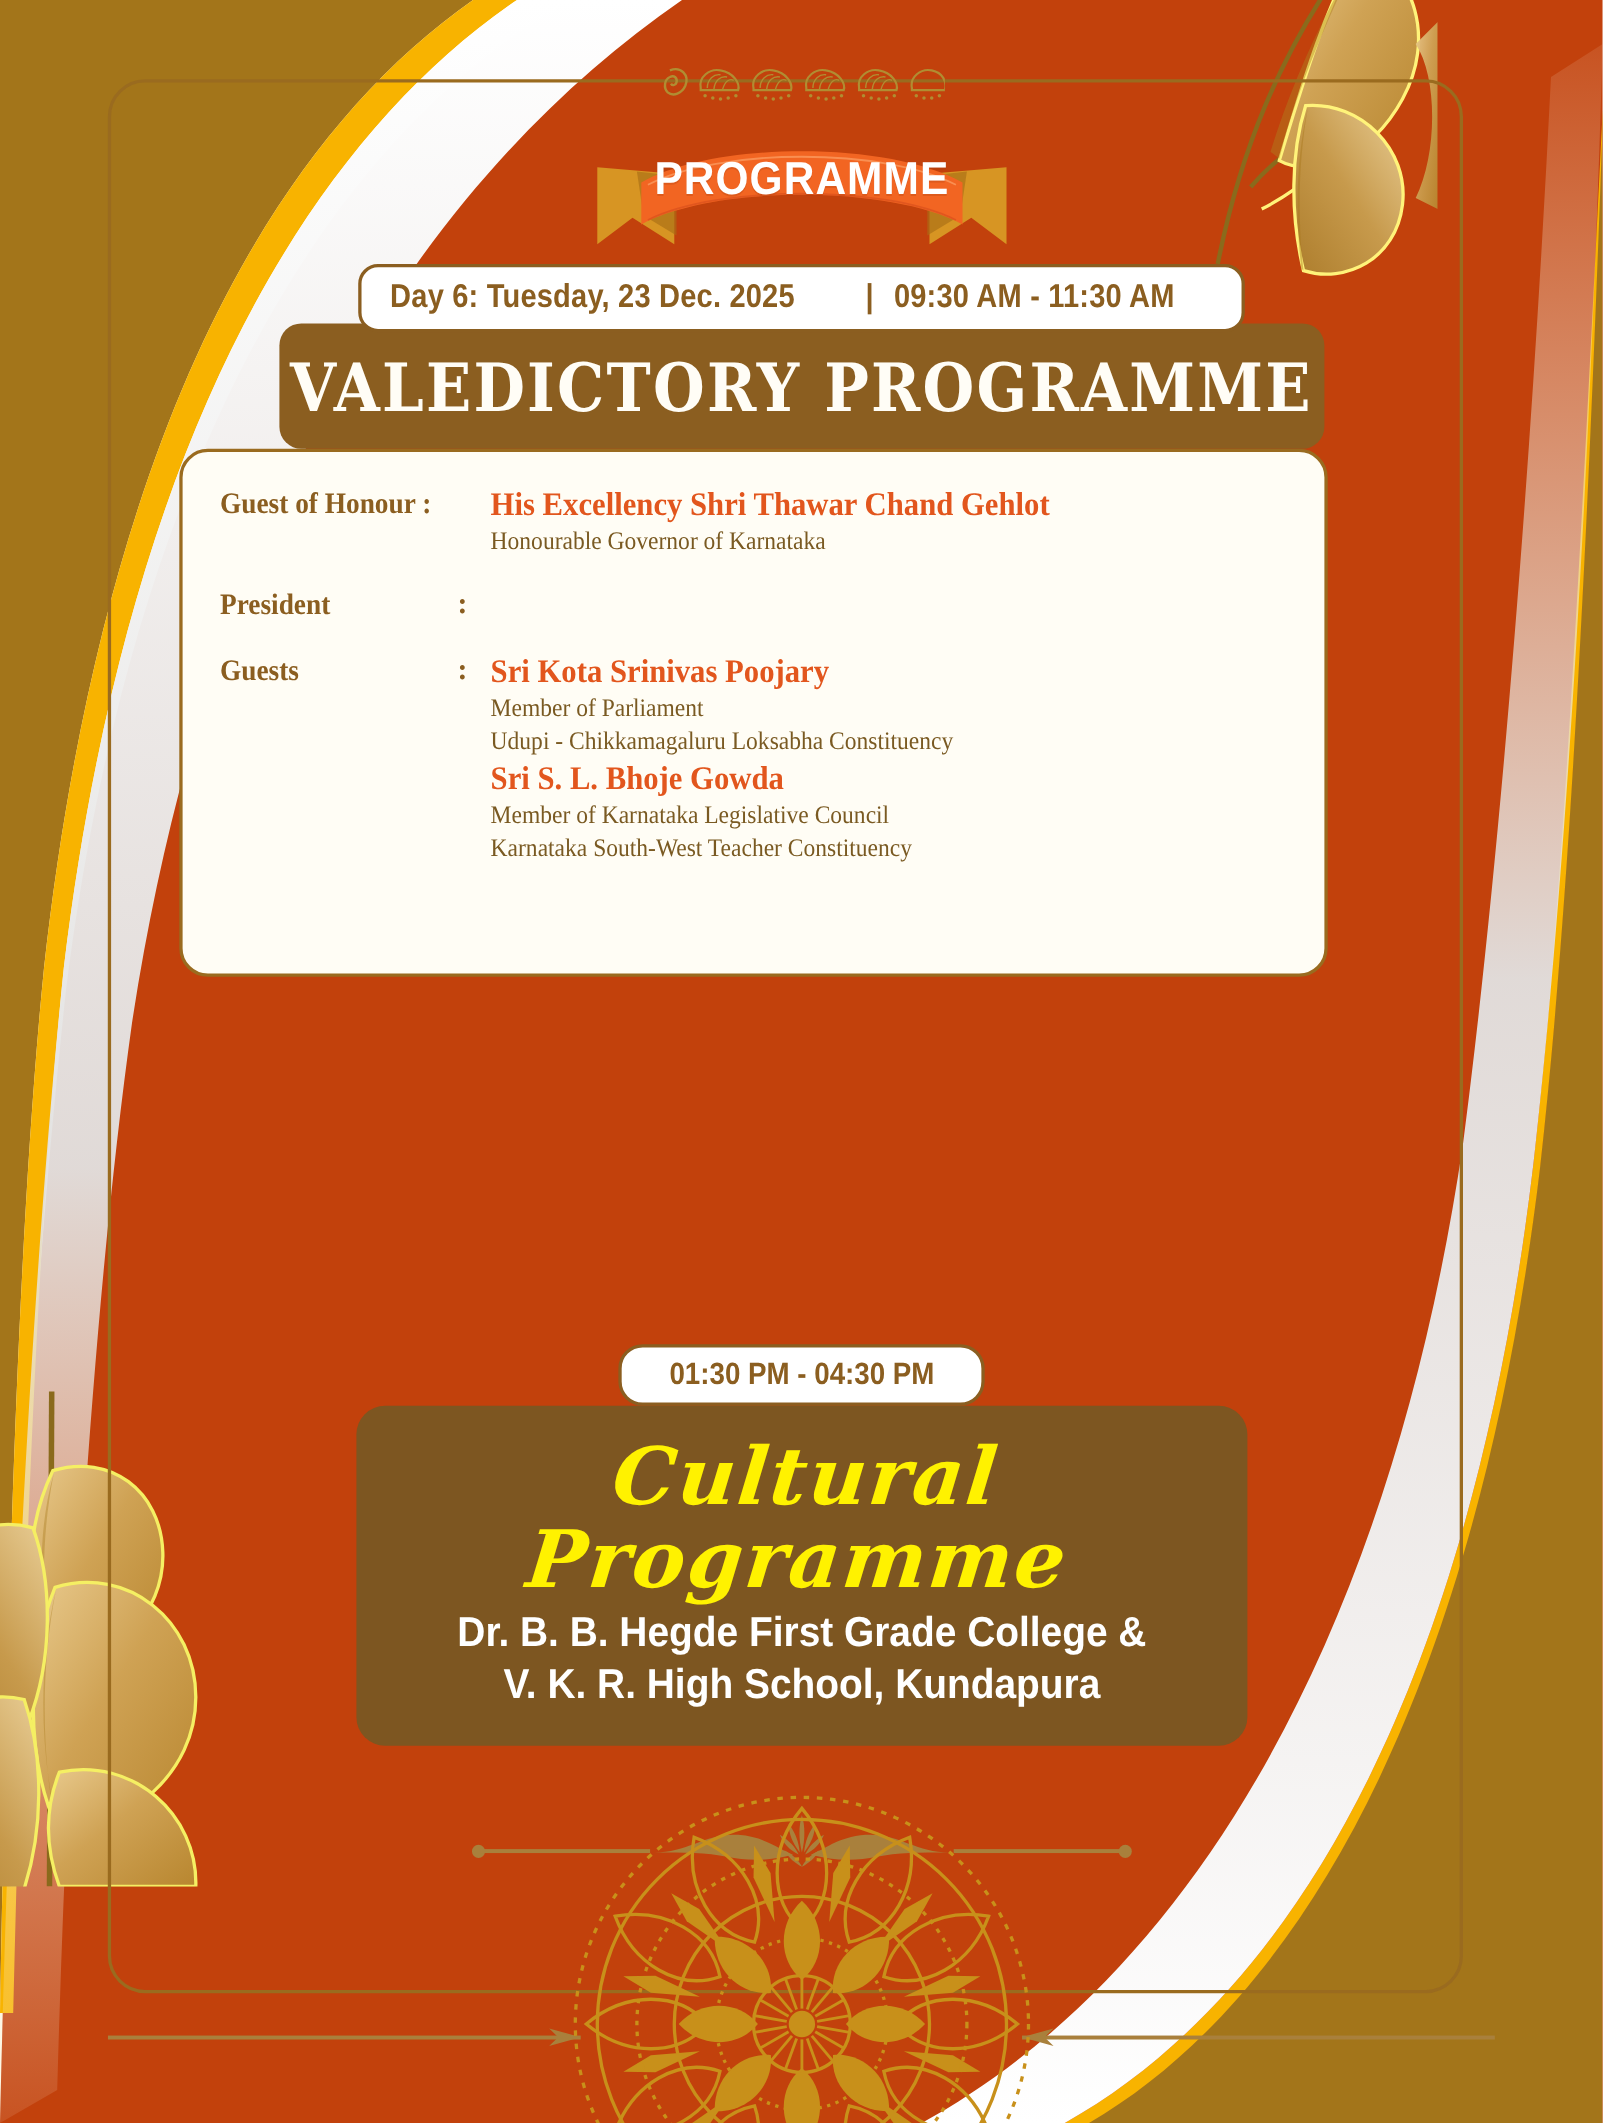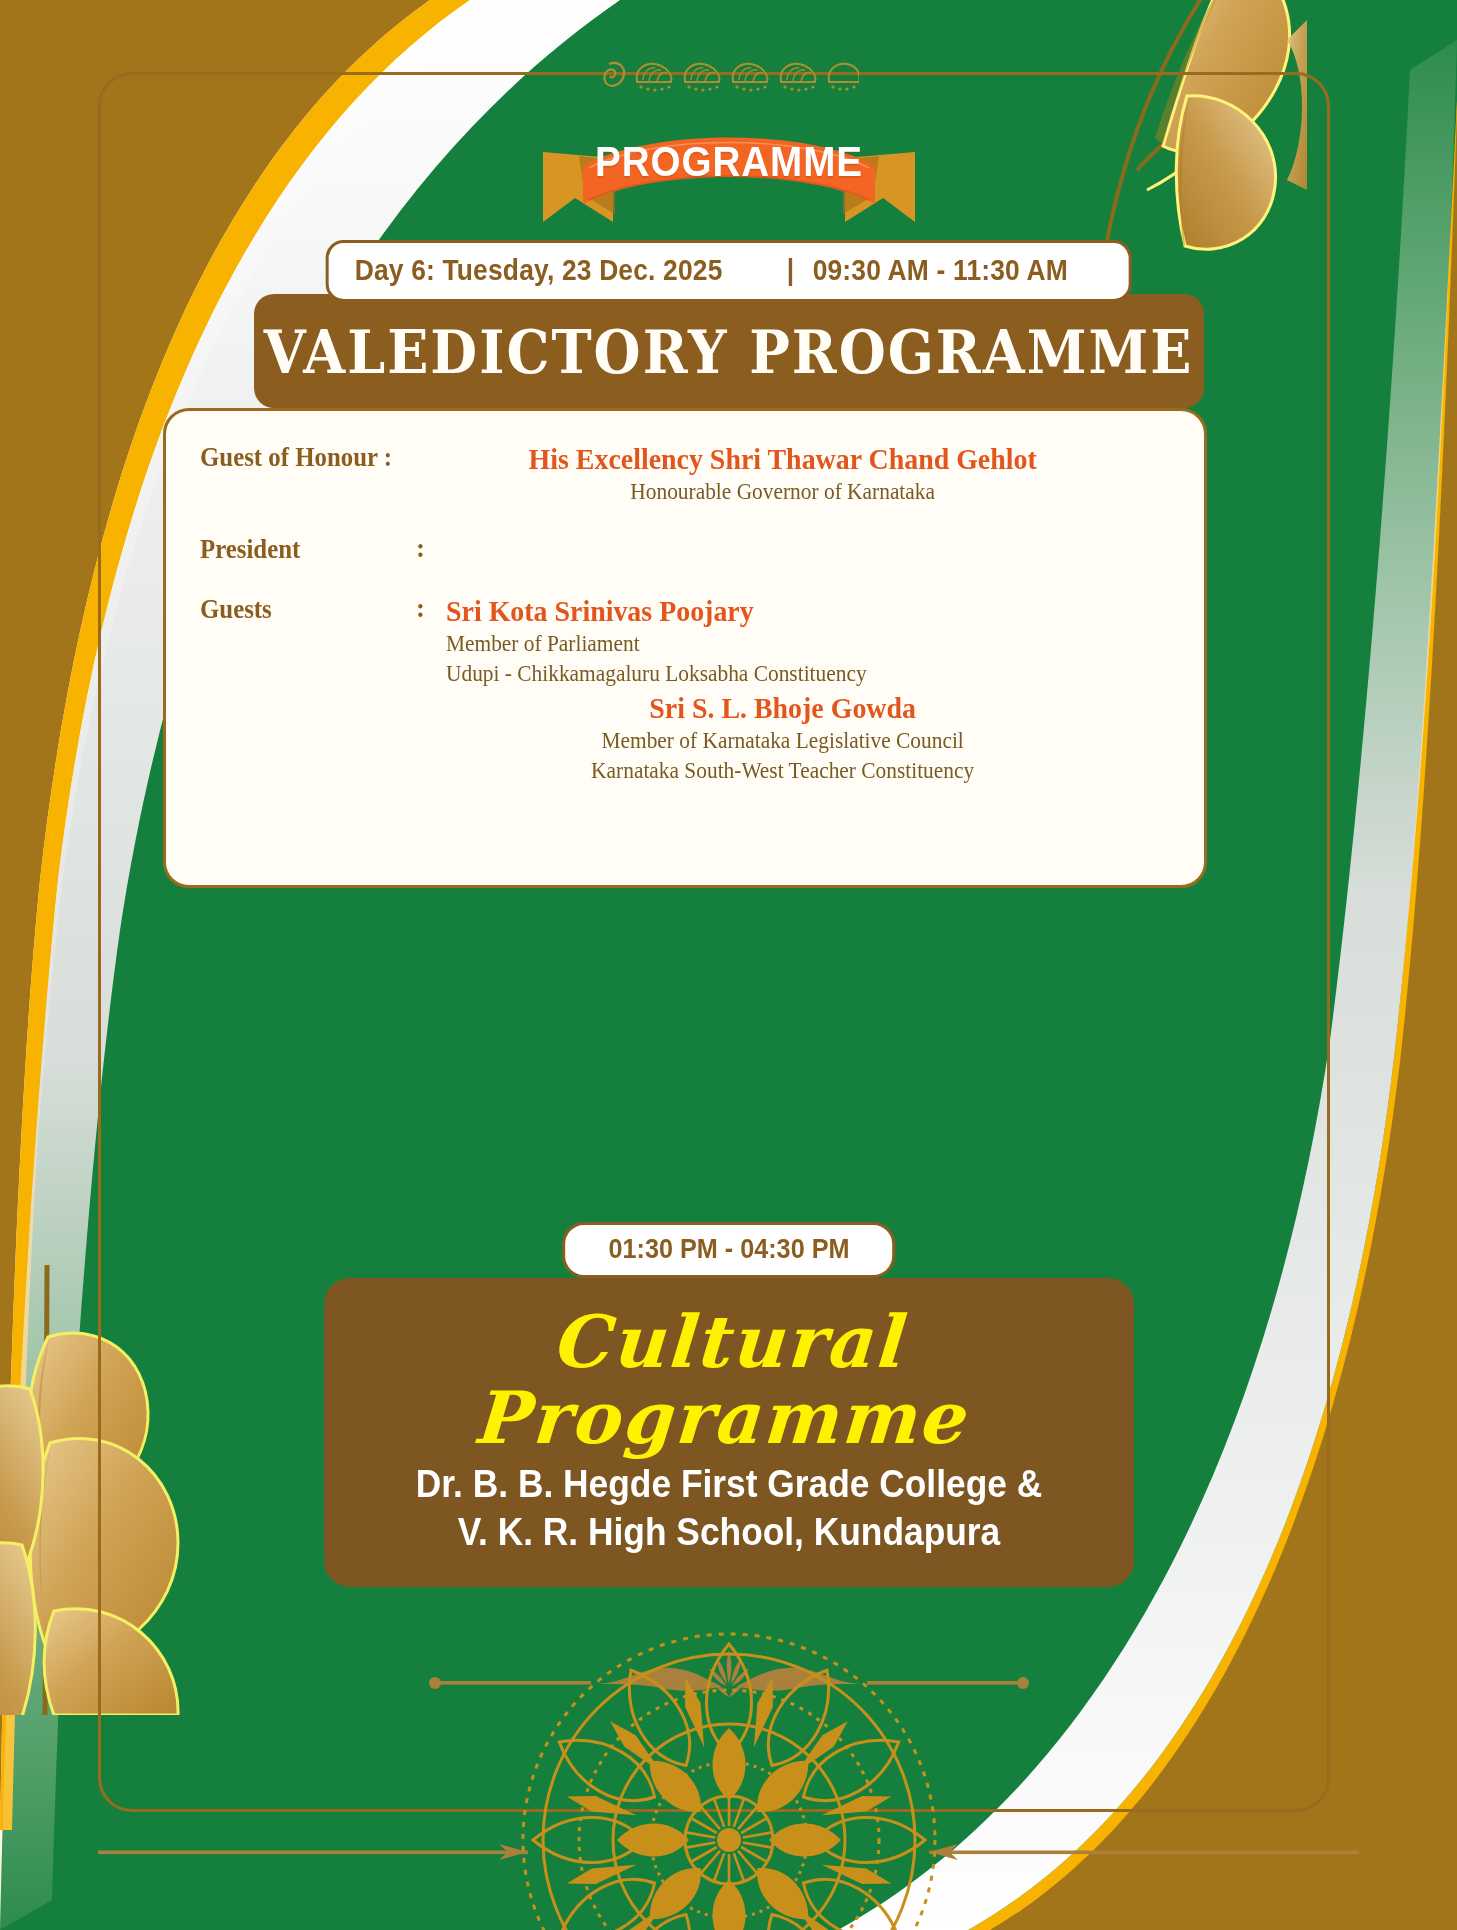--- a/index.html
+++ b/index.html
@@ -8,21 +8,21 @@
     background: #ffffff;
   }
   body {
     font-family: "Liberation Sans", sans-serif;
   }
   .page {
     position: relative;
     width: 1457px;
     height: 1930px;
     overflow: hidden;
-    background: #15803d;
+    background: #c2410c;
   }
 
   
   .bg-layer { position: absolute; inset: 0; overflow: hidden; pointer-events: none; }
   .bg-layer svg { position: absolute; inset: 0; width: 1457px; height: 1930px; display:block;}
 
   
   .frame {
     position: absolute;
     left: 98px; top: 72px;
@@ -137,21 +137,21 @@
     line-height: 1.25;
   }
   .row-colon {
     width: 30px; flex: 0 0 30px;
     font-weight: bold;
     font-size: 27px;
     color: #8b5e20;
   }
   .row-body { flex: 1 1 auto; }
   .person { }
-  .person:last-child { margin-bottom: 0; text-align: center; }
+  .person:last-child { margin-bottom: 0; }
   .person-name {
     font-weight: bold;
     font-size: 30px;
     color: #e2561d;
     line-height: 1.2;
     transform: scaleX(0.93);
     transform-origin: left center;
     white-space: nowrap;
   }
   .person-sub {

